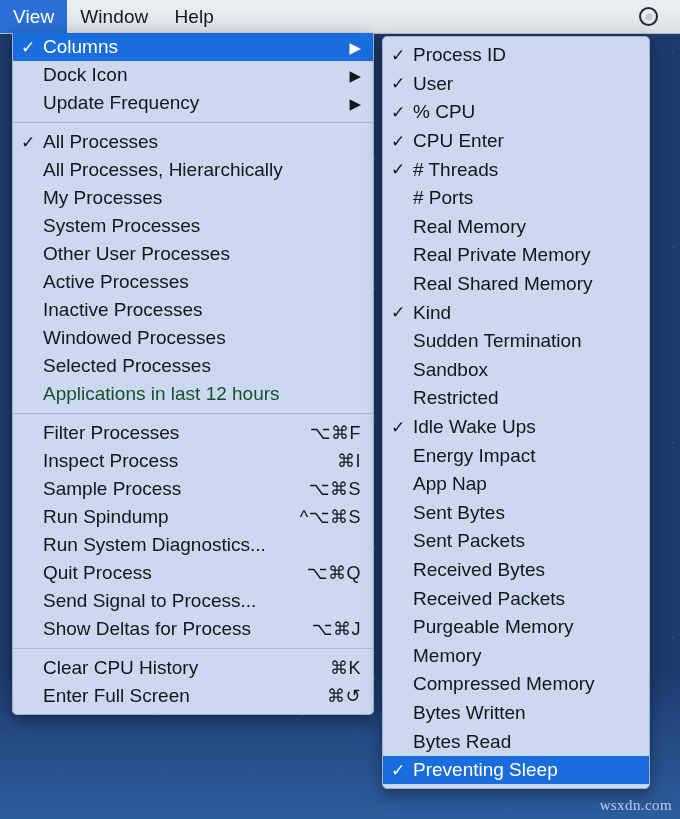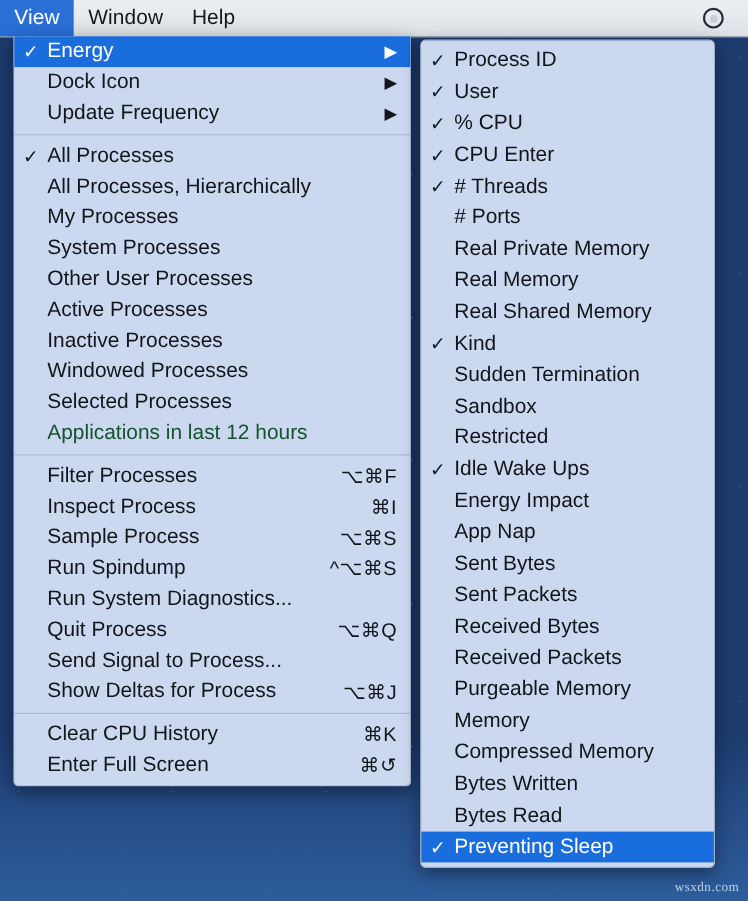--- a/index.html
+++ b/index.html
@@ -197,21 +197,21 @@
     height: 1px;
     margin: 5px 0 5px 0;
     background: #a9b8d2;
   }
 
   
   .watermark {
     position: absolute;
     right: 8px;
     bottom: 5px;
-    font-size: 12px;
+    font-size: 15px;
     color: rgba(226,236,250,0.78);
     letter-spacing: 0.4px;
     font-family: "Liberation Serif", serif;
     margin-top: 32px;
   }
 </style>
 </head>
 <body>
 
 <div id="root">
@@ -227,21 +227,21 @@
         <div class="menubar-item">Help</div>
       </div>
     <div class="menubar-right">
       <div class="siri-circle"></div>
     </div>
   </div>
 
   <div class="menu-panel" id="view-menu">
       <div class="menu-item highlight">
         <span class="check">✓</span>
-        <span class="label">Energy</span>
+        <span class="label">Columns</span>
         <span class="arrow">▶</span>
       </div>
       <div class="menu-item">
         <span class="check"></span>
         <span class="label">Dock Icon</span>
         <span class="arrow">▶</span>
       </div>
       <div class="menu-item">
         <span class="check"></span>
         <span class="label">Update Frequency</span>
@@ -360,28 +360,28 @@
       <div class="menu-item compact">
         <span class="check">✓</span>
         <span class="label"># Threads</span>
       </div>
       <div class="menu-item compact">
         <span class="check"></span>
         <span class="label"># Ports</span>
       </div>
       <div class="menu-item compact">
         <span class="check"></span>
+        <span class="label">Real Memory</span>
+      </div>
+      <div class="menu-item compact">
+        <span class="check"></span>
         <span class="label">Real Private Memory</span>
       </div>
       <div class="menu-item compact">
         <span class="check"></span>
-        <span class="label">Real Memory</span>
-      </div>
-      <div class="menu-item compact">
-        <span class="check"></span>
         <span class="label">Real Shared Memory</span>
       </div>
       <div class="menu-item compact">
         <span class="check">✓</span>
         <span class="label">Kind</span>
       </div>
       <div class="menu-item compact">
         <span class="check"></span>
         <span class="label">Sudden Termination</span>
       </div>

